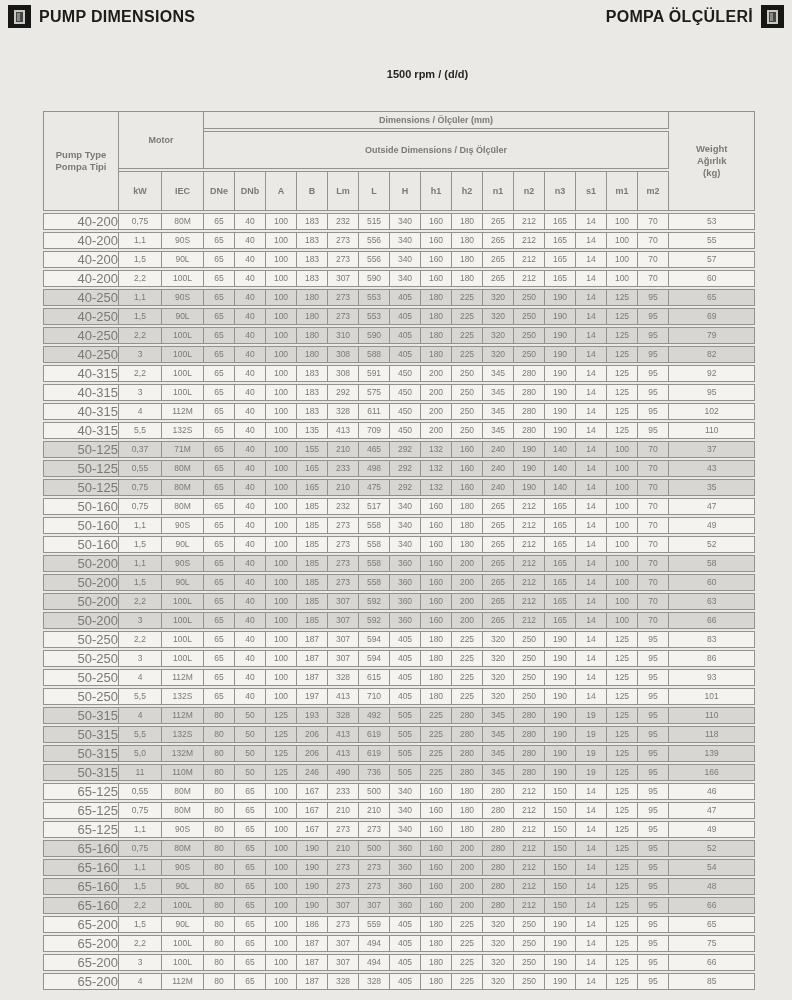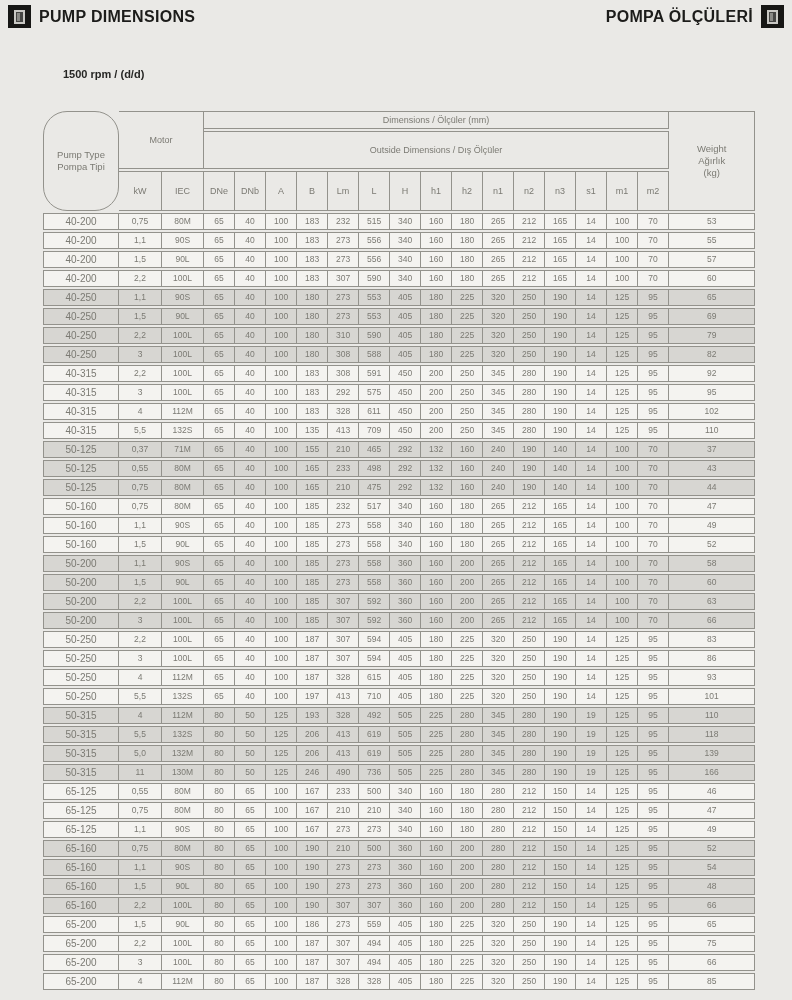--- a/index.html
+++ b/index.html
@@ -18,40 +18,40 @@
   .icon-box{
     width:23px; height:23px; background:#171715; display:inline-flex;
     align-items:center; justify-content:center; flex:0 0 auto;
   }
   .icon-inner{
     width:11px; height:14px; border:2px solid #c9c8c4; background:#454543; position:relative;
   }
   .icon-inner::after{
     content:""; position:absolute; left:1px; top:1px; width:3px; height:8px; background:#8a8a86;
   }
-  .subtitle{margin:40px 0 0 63px; font-size:11px; font-weight:bold; color:#262624;}
+  .subtitle{margin:40px 0 0 63px; font-size:11px; font-weight:bold; color:#262624;text-align:center;}
   table{
     margin:29px 0 0 43px; width:712px; table-layout:fixed;
     border-collapse:separate; border-spacing:0 2px;
   }
   th,td{
     border:1px solid var(--border); border-left:none;
     text-align:center; vertical-align:middle;
     color:var(--table_text); font-weight:normal; overflow:hidden; white-space:nowrap;
   }
-  .bl{border-left:1px solid var(--border);border-radius:24px;}
+  .bl{border-left:1px solid var(--border);}
   tbody td:first-child{border-left:1px solid var(--border);}
-  thead th{background:transparent; font-size:9px;}
+  thead th{background:transparent; font-size:9px;font-weight:bold;}
   thead tr:nth-child(1) th{height:18px;}
   thead tr:nth-child(2) th{height:38px;}
   thead tr:nth-child(3) th{height:40px; font-size:9px;text-align:center;}
   th.pumptype div, th.weight div{line-height:12px; font-size:9.5px;}
   tbody td{height:15px; font-size:8.5px; line-height:15px; background:var(--row_light);}
   tr.shade td{background:var(--row_dark);}
-  tbody td:first-child{font-size:10px;}
+  tbody td:first-child{font-size:13px;text-align:right;}
 </style>
 </head>
 <body>
 
 <div class="page">
 
   <div class="topbar">
     <div class="title-group">
       <span class="icon-box">
           <span class="icon-inner"></span>
@@ -434,21 +434,21 @@
           <td>475</td>
           <td>292</td>
           <td>132</td>
           <td>160</td>
           <td>240</td>
           <td>190</td>
           <td>140</td>
           <td>14</td>
           <td>100</td>
           <td>70</td>
-          <td>44</td>
+          <td>35</td>
         </tr>
         <tr>
           <td>50-160</td>
           <td>0,75</td>
           <td>80M</td>
           <td>65</td>
           <td>40</td>
           <td>100</td>
           <td>185</td>
           <td>232</td>
@@ -733,21 +733,21 @@
           <td>280</td>
           <td>190</td>
           <td>19</td>
           <td>125</td>
           <td>95</td>
           <td>139</td>
         </tr>
         <tr class="shade">
           <td>50-315</td>
           <td>11</td>
-          <td>130M</td>
+          <td>110M</td>
           <td>80</td>
           <td>50</td>
           <td>125</td>
           <td>246</td>
           <td>490</td>
           <td>736</td>
           <td>505</td>
           <td>225</td>
           <td>280</td>
           <td>345</td>

